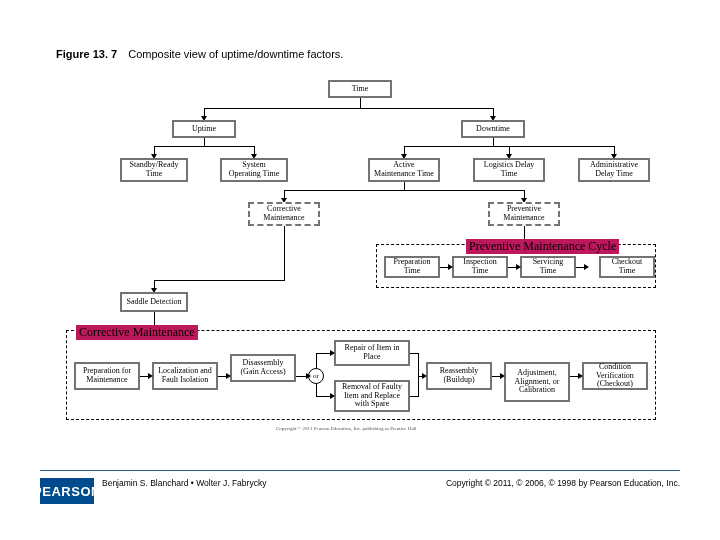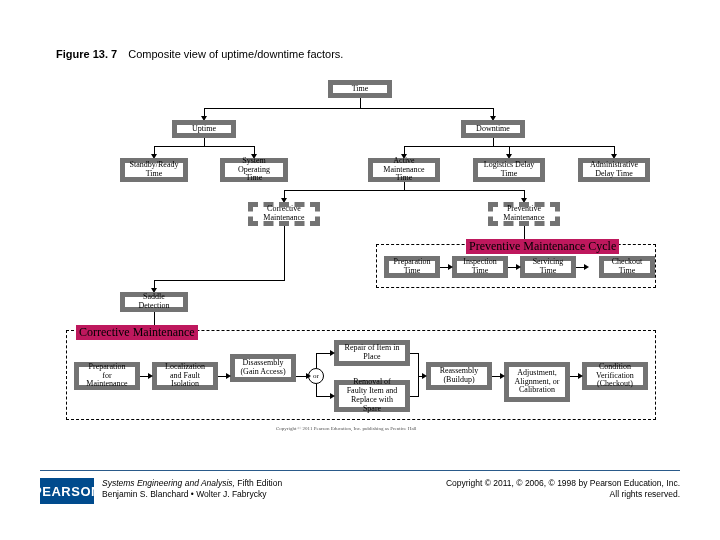--- a/index.html
+++ b/index.html
@@ -1,20 +1,20 @@
 <!DOCTYPE html>
 <html><head>
 <meta charset="utf-8">
 <style>
   * { margin: 0; padding: 0; box-sizing: border-box; }
   body { width: 720px; height: 540px; background: #fff; font-family: "Times New Roman", serif; position: relative; overflow: hidden; }
   .caption { position: absolute; top: 48px; left: 56px; font-family: Arial, sans-serif; font-size: 11px; }
   .caption .fignum { font-weight: bold; margin-right: 8px; }
   .diagram { position: absolute; top: 80px; left: 56px; width: 608px; height: 360px; }
-  .box { position: absolute; border: 5px solid #737373; background: #fff; font-size: 8px; display: flex; align-items: center; justify-content: center; text-align: center; padding: 2px 4px; line-height: 1.1; }
+  .box { position: absolute; border: 2px solid #737373; background: #fff; font-size: 8px; display: flex; align-items: center; justify-content: center; text-align: center; padding: 2px 4px; line-height: 1.1; }
   .dashed { border-style: dashed; }
   .dashed-group { position: absolute; border: 1px dashed #000; }
   .line { position: absolute; background: #000; }
   .hline { height: 1px; }
   .vline { width: 1px; }
   .arrow-down { position: absolute; width: 0; height: 0; border-left: 3px solid transparent; border-right: 3px solid transparent; border-top: 5px solid #000; transform: translateX(-3px); }
   .arrow-right { position: absolute; width: 0; height: 0; border-top: 3px solid transparent; border-bottom: 3px solid transparent; border-left: 5px solid #000; transform: translateY(-3px); }
   .or-circle { position: absolute; width: 16px; height: 16px; border: 1px solid #000; border-radius: 50%; background: #fff; font-size: 7px; display: flex; align-items: center; justify-content: center; }
   .group-label { position: absolute; font-size: 12px; background: #be185d; padding: 0 3px; }
   .tiny-copy { position: absolute; font-size: 5px; color: #555; }
@@ -150,24 +150,19 @@
 
   <div class="tiny-copy" style="left:220px; top:346px;">Copyright © 2011 Pearson Education, Inc. publishing as Prentice Hall</div>
 </div>
 
 <div class="footer-rule"></div>
 
 <div class="footer">
   <div class="pearson">
     <div class="pearson-logo">PEARSON</div>
     <div class="book-info">
-      <div>
-        <span class="title">Systems Engineering and Analysis,</span>
-        <span>Fifth Edition</span>
-      </div>
       <div>Benjamin S. Blanchard • Wolter J. Fabrycky</div>
     </div>
   </div>
   <div class="copy-block">
     <div>Copyright © 2011, © 2006, © 1998 by Pearson Education, Inc.</div>
-    <div>All rights reserved.</div>
   </div>
 </div>
 
 </body></html>

